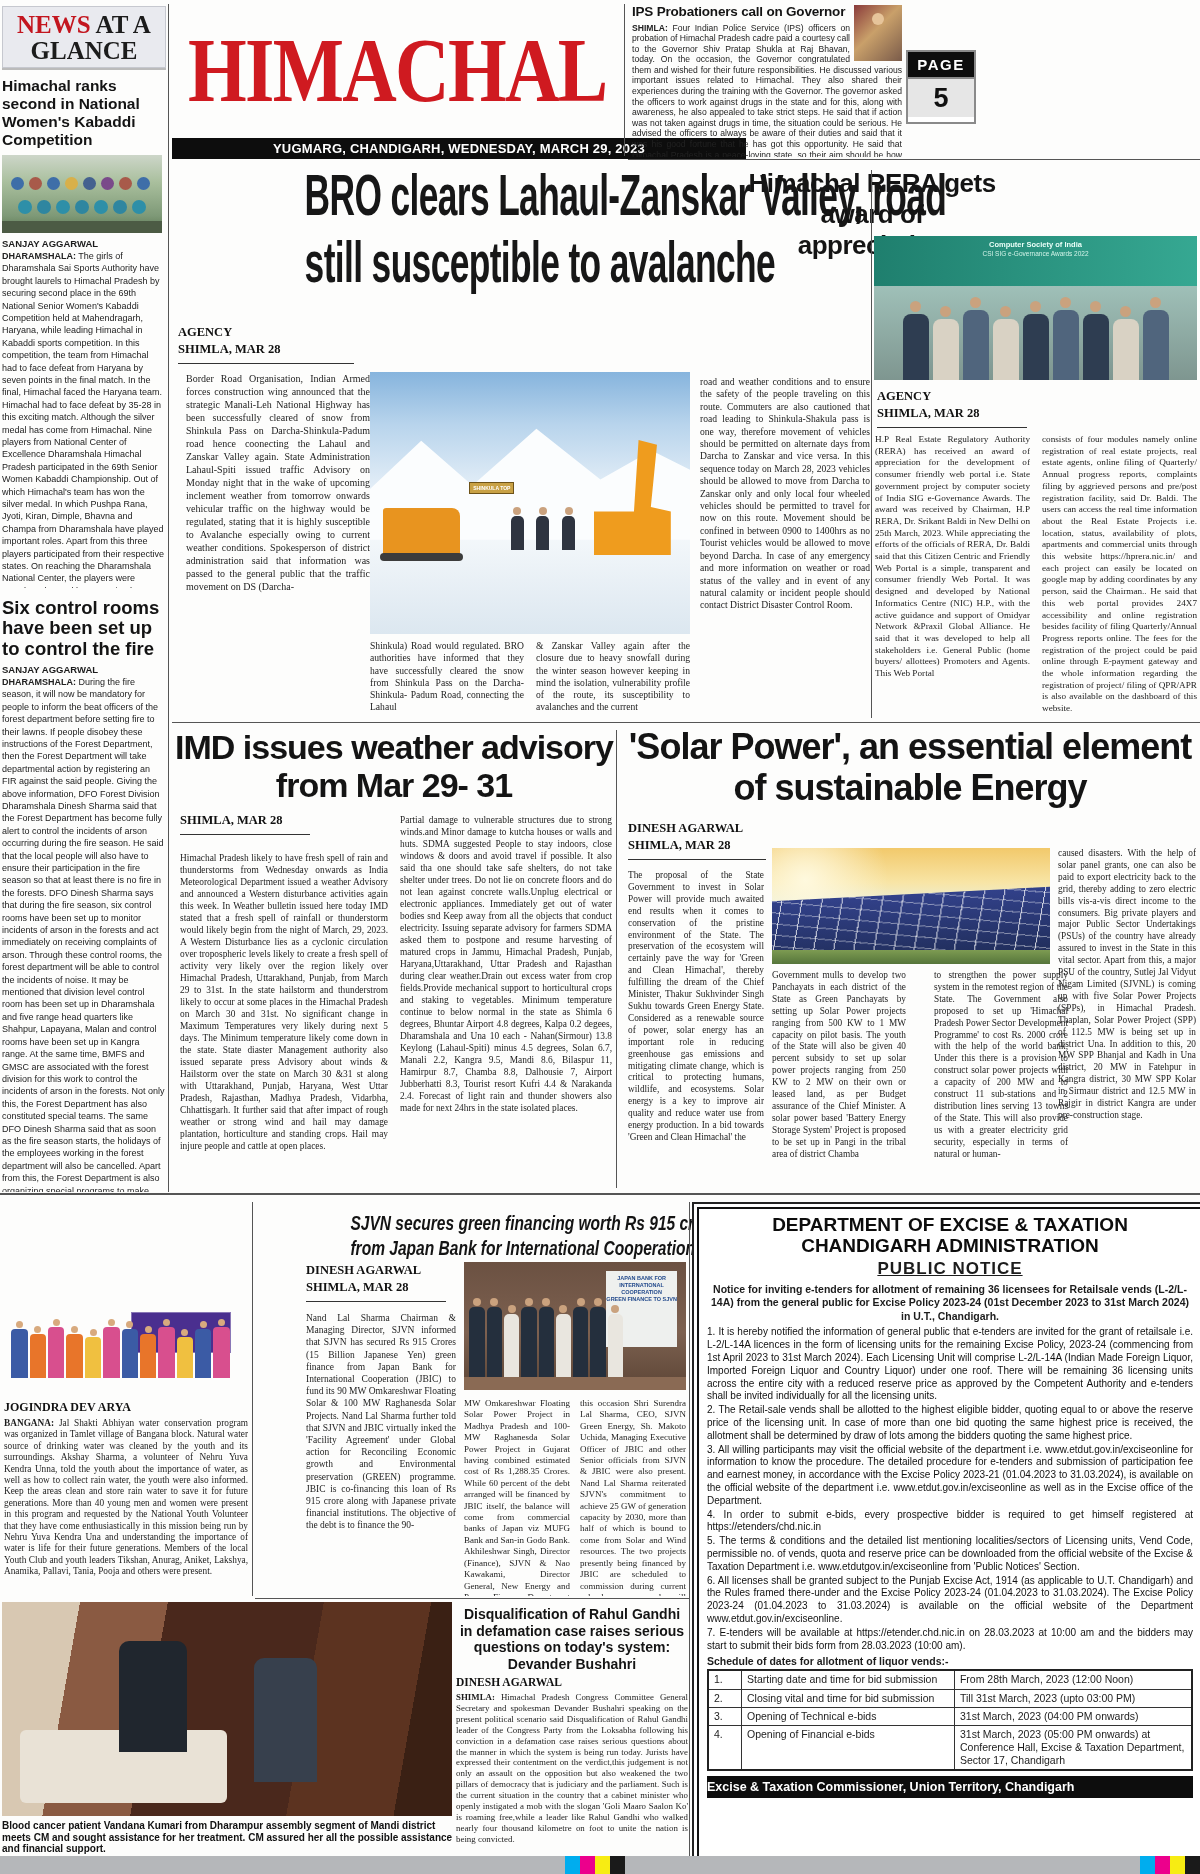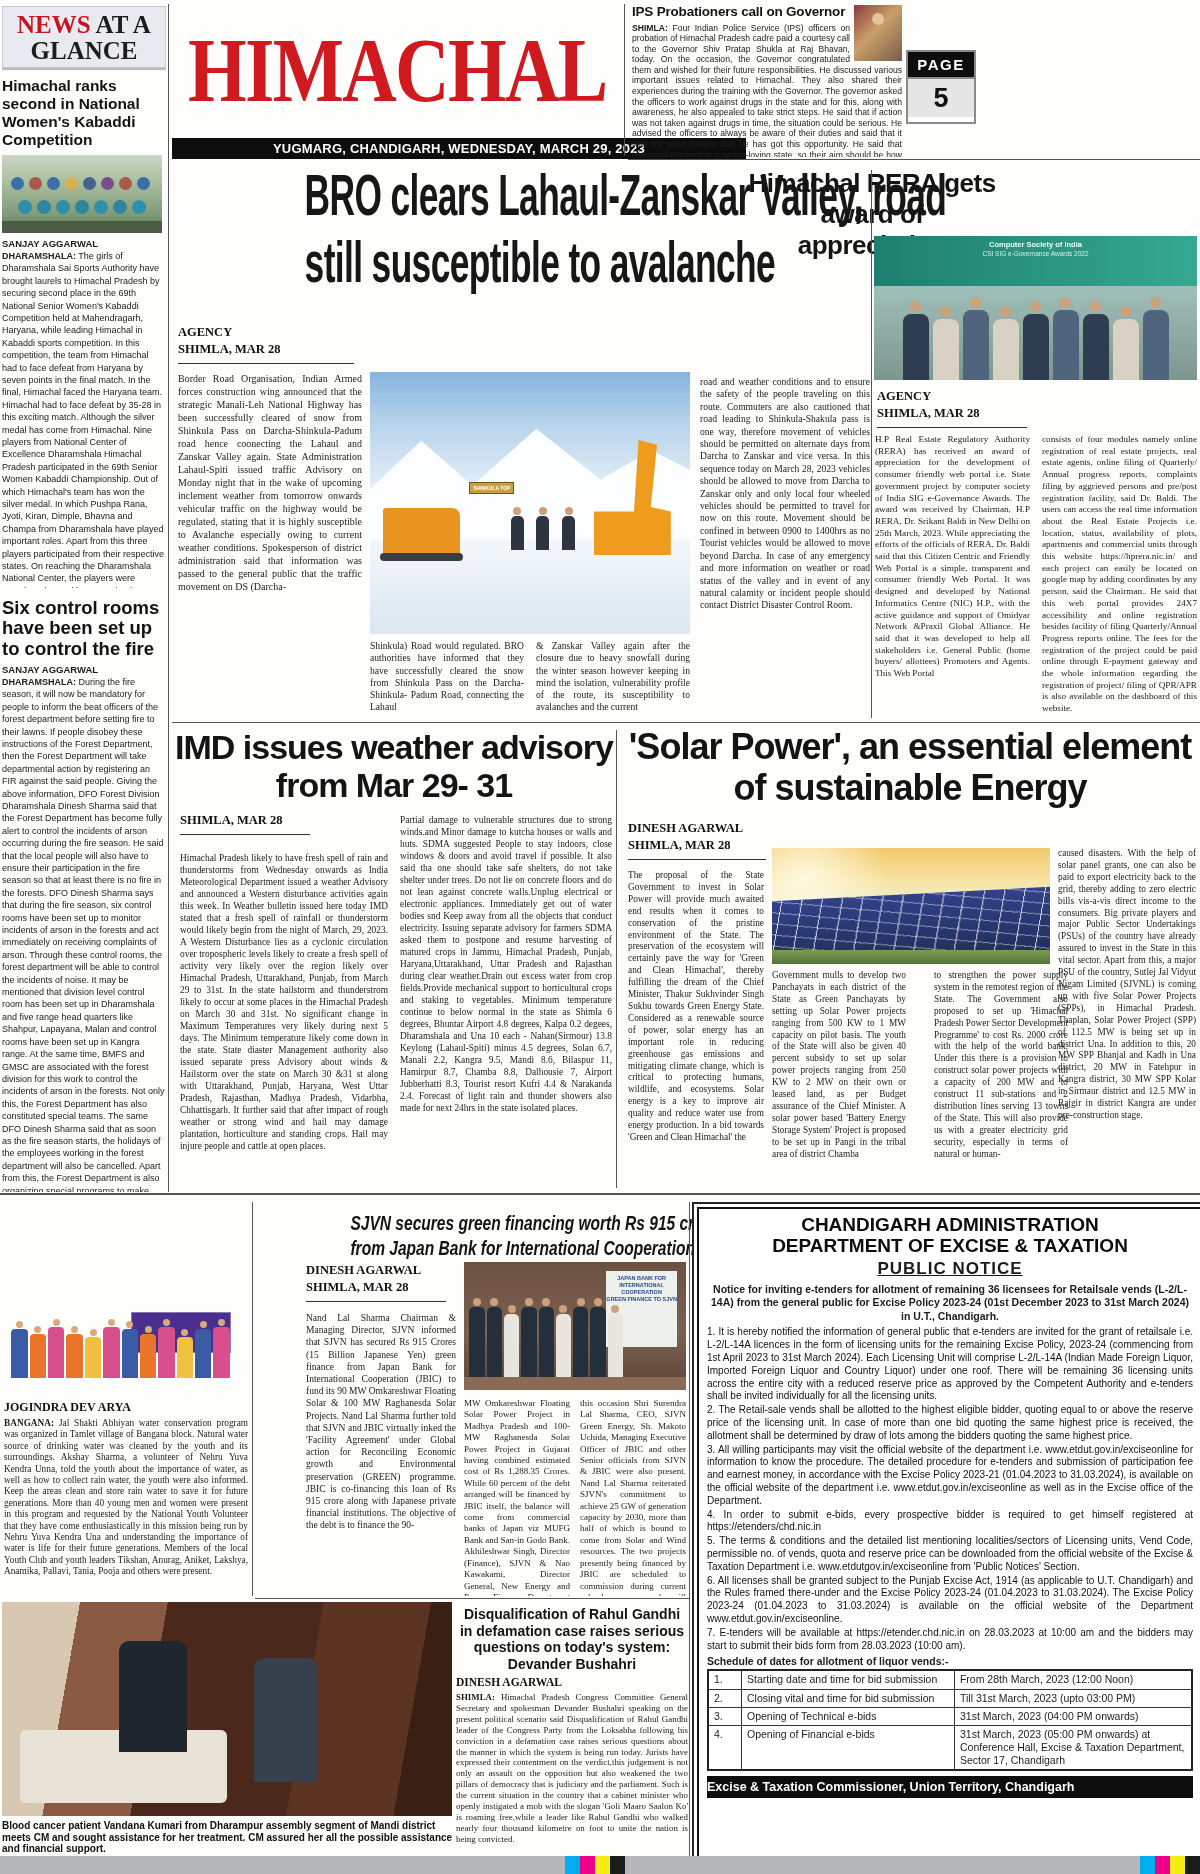--- a/index.html
+++ b/index.html
@@ -54,21 +54,21 @@
   .bro-mtn{position:absolute;left:0;top:18%;width:100%;height:46%;background:#fbfdfe;
       clip-path:polygon(0 100%,0 58%,16% 18%,32% 55%,52% 8%,72% 50%,88% 26%,100% 42%,100% 100%);}
   .bro-exc1{position:absolute;left:4%;top:52%;width:24%;height:18%;background:#e8941f;border-radius:3px 8px 2px 2px;}
   .bro-exc1::after{content:"";position:absolute;left:-4%;bottom:-6px;width:108%;height:8px;background:#3c3c3c;border-radius:4px;}
   .bro-exc2{position:absolute;right:6%;top:26%;width:24%;height:44%;background:#ef9c1e;
       clip-path:polygon(0 62%,52% 62%,58% 0,82% 4%,74% 58%,100% 62%,100% 100%,0 100%);}
   .bro-sign{position:absolute;left:31%;top:42%;background:#c8a145;border:1px solid #6e5319;color:#fff;
       font-size:5px;line-height:6px;text-align:center;padding:2px 3px;font-weight:bold;}
   .bro-fig{position:absolute;width:13px;height:34px;background:#2e3440;border-radius:5px 5px 0 0;top:55%;}
   .bro-fig::before{content:"";display:block;width:8px;height:8px;border-radius:50%;background:#caa27e;margin:-9px auto 0;}
-  .bro-col1{position:absolute;left:178px;top:372px;width:184px;height:348px;font-size:10px;line-height:13px;}
+  .bro-col1{position:absolute;left:186px;top:372px;width:184px;height:348px;font-size:10px;line-height:13px;}
   .bro-col2a{position:absolute;left:370px;top:640px;width:154px;height:80px;font-size:9.6px;line-height:12.3px;}
   .bro-col2b{position:absolute;left:536px;top:640px;width:154px;height:80px;font-size:9.6px;line-height:12.3px;}
   .bro-col3{position:absolute;left:700px;top:376px;width:170px;height:344px;font-size:9.6px;line-height:12.4px;}
   
   .rera-h{position:absolute;left:746px;top:168px;width:252px;font-weight:bold;font-size:26px;line-height:1.2;
       text-align:center;letter-spacing:-.5px;color:#141414;}
   .rera-photo{position:absolute;left:874px;top:236px;width:323px;height:144px;overflow:hidden;background:#7d948e;}
   .rera-banner{height:32%;background:linear-gradient(90deg,#1f7f6e,#36a892);color:#eafff8;text-align:center;
       font-size:7.5px;line-height:9px;padding-top:4px;font-weight:bold;}
   .rera-banner .b2{font-size:6.5px;font-weight:normal;color:#d2f3e8;}
@@ -339,22 +339,22 @@
 
   <div class="rahul-h headline">Disqualification of Rahul Gandhi in defamation case raises serious questions on today's system: Devander Bushahri</div>
   <div class="rahul-byline">DINESH AGARWAL</div>
   <div class="sbody rahul-body">
     <b>SHIMLA:</b>
     <span>Himachal Pradesh Congress Committee General Secretary and spokesman Devander Bushahri speaking on the present political scenario said Disqualification of Rahul Gandhi leader of the Congress Party from the Loksabha following his conviction in a defamation case raises serious questions about the manner in which the system is being run today. Jurists have expressed their contentment on the verdict,this judgement is not only an assault on the opposition but also weakened the two pillars of democracy that is judiciary and the parliament. Such is the current situation in the country that a cabinet minister who openly instigated a mob with the slogan 'Goli Maaro Saalon Ko' is roaming free,while a leader like Rahul Gandhi who walked nearly four thousand kilometre on foot to unite the nation is being convicted.</span>
   </div>
 
   <div class="notice">
     <div class="notice-inner">
+      <div class="nt1">DEPARTMENT OF EXCISE &amp; TAXATION</div>
       <div class="nt1">CHANDIGARH ADMINISTRATION</div>
-      <div class="nt1">DEPARTMENT OF EXCISE &amp; TAXATION</div>
       <div class="nt3">PUBLIC NOTICE</div>
       <div class="nintro">Notice for inviting e-tenders for allotment of remaining 36 licensees for Retailsale vends (L-2/L-14A) from the general public for Excise Policy 2023-24 (01st December 2023 to 31st March 2024) in U.T., Chandigarh.</div>
       <p class="nitem">1. It is hereby notified the information of general public that e-tenders are invited for the grant of retailsale i.e. L-2/L-14A licences in the form of licensing units for the remaining Excise Policy, 2023-24 (commencing from 1st April 2023 to 31st March 2024). Each Licensing Unit will comprise L-2/L-14A (Indian Made Foreign Liquor, Imported Foreign Liquor and Country Liquor) under one roof. There will be remaining 36 licensing units across the entire city with a reduced reserve price as approved by the Competent Authority and e-tenders shall be invited individually for all the licensing units.</p>
       <p class="nitem">2. The Retail-sale vends shall be allotted to the highest eligible bidder, quoting equal to or above the reserve price of the licensing unit. In case of more than one bid quoting the same highest price is received, the allotment shall be determined by draw of lots among the bidders quoting the same highest price.</p>
       <p class="nitem">3. All willing participants may visit the official website of the department i.e. www.etdut.gov.in/exciseonline for information to know the procedure. The detailed procedure for e-tenders and submission of participation fee and earnest money, in accordance with the Excise Policy 2023-21 (01.04.2023 to 31.03.2024), is available on the official website of the department i.e. www.etdut.gov.in/exciseonline as well as in the Excise office of the Department.</p>
       <p class="nitem">4. In order to submit e-bids, every prospective bidder is required to get himself registered at https://etenders/chd.nic.in</p>
       <p class="nitem">5. The terms &amp; conditions and the detailed list mentioning localities/sectors of Licensing units, Vend Code, permissible no. of vends, quota and reserve price can be downloaded from the official website of the Excise &amp; Taxation Department i.e. www.etdutgov.in/exciseonline from 'Public Notices' Section.</p>
       <p class="nitem">6. All licenses shall be granted subject to the Punjab Excise Act, 1914 (as applicable to U.T. Chandigarh) and the Rules framed there-under and the Excise Policy 2023-24 (01.04.2023 to 31.03.2024). The Excise Policy 2023-24 (01.04.2023 to 31.03.2024) is available on the official website of the Department www.etdut.gov.in/exciseonline.</p>
       <p class="nitem">7. E-tenders will be available at https://etender.chd.nic.in on 28.03.2023 at 10:00 am and the bidders may start to submit their bids form from 28.03.2023 (10:00 am).</p>
       <div class="nsched">Schedule of dates for allotment of liquor vends:-</div>

